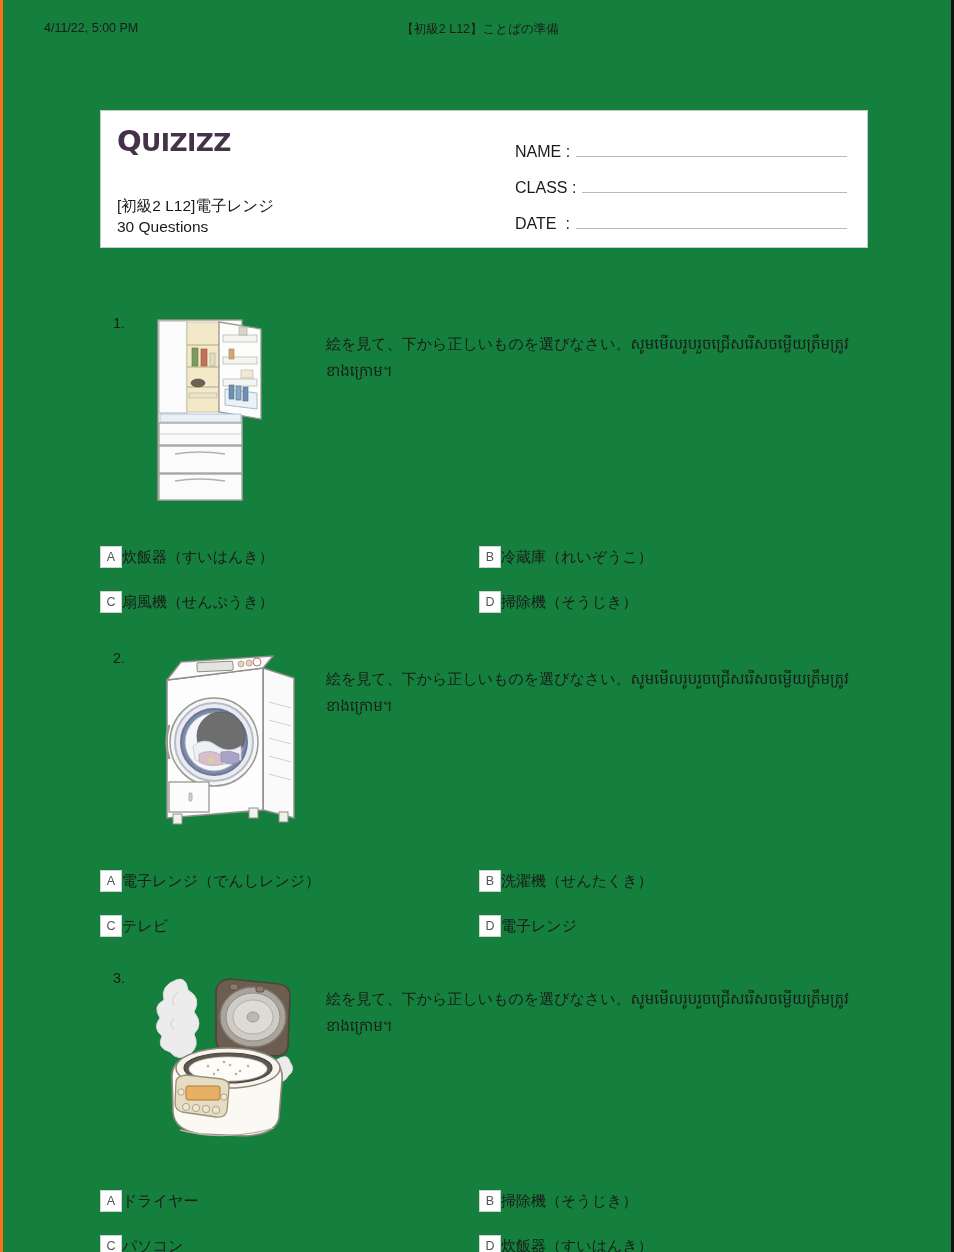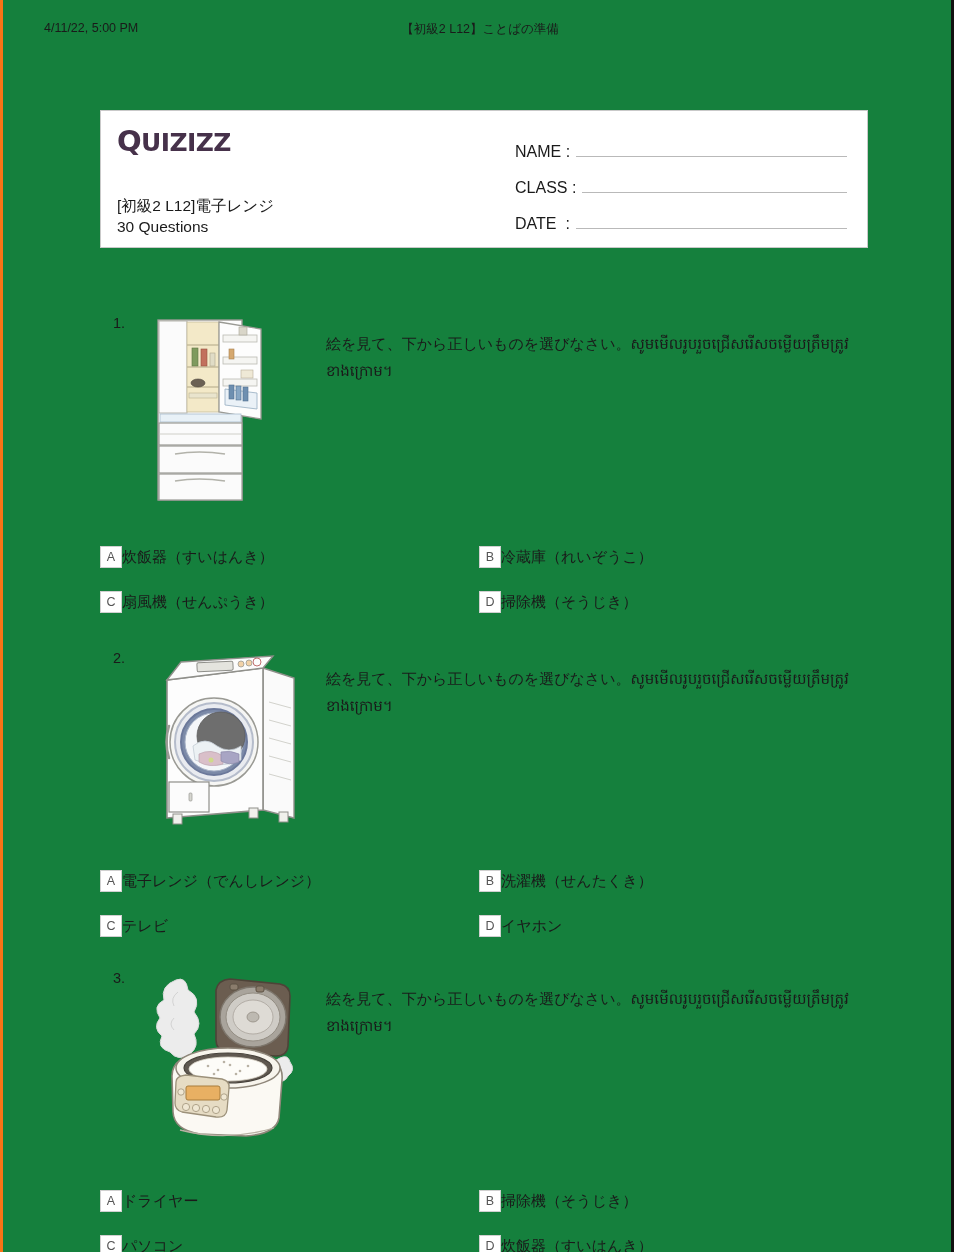--- a/index.html
+++ b/index.html
@@ -324,21 +324,21 @@
       <div class="opt opt-b">
         <span class="opt-letter">B</span>
         <span class="opt-text">洗濯機（せんたくき）</span>
       </div>
       <div class="opt opt-c">
         <span class="opt-letter">C</span>
         <span class="opt-text">テレビ</span>
       </div>
       <div class="opt opt-d">
         <span class="opt-letter">D</span>
-        <span class="opt-text">イヤホン</span>
+        <span class="opt-text">電子レンジ</span>
       </div>
     </div>
   </div>
 
   <div class="question" style="top:970px;">
     <div class="q-num">3.</div>
     <div class="q-image" style="left:145px;">
       <svg width="165" height="175" viewBox="0 0 165 175" xmlns="http://www.w3.org/2000/svg">
 
         <path d="M28 10 Q12 16 16 30 Q4 36 12 48 Q4 58 14 66 Q8 78 22 82 Q30 92 42 84 Q52 76 46 64 Q56 54 46 42 Q54 28 40 20 Q38 6 28 10 Z" fill="#ececec" stroke="#dcdcdc" stroke-width="1"></path>

